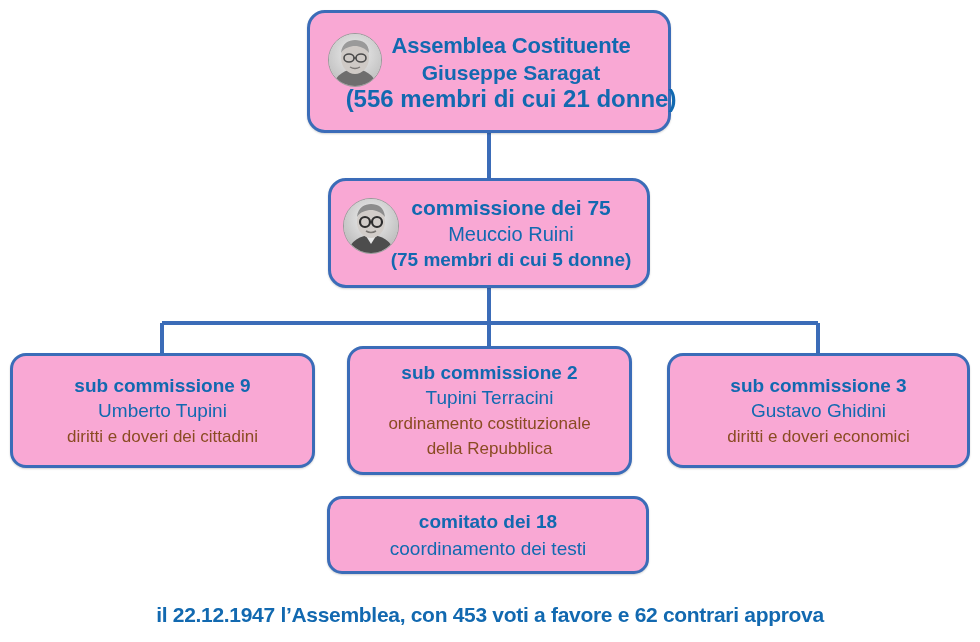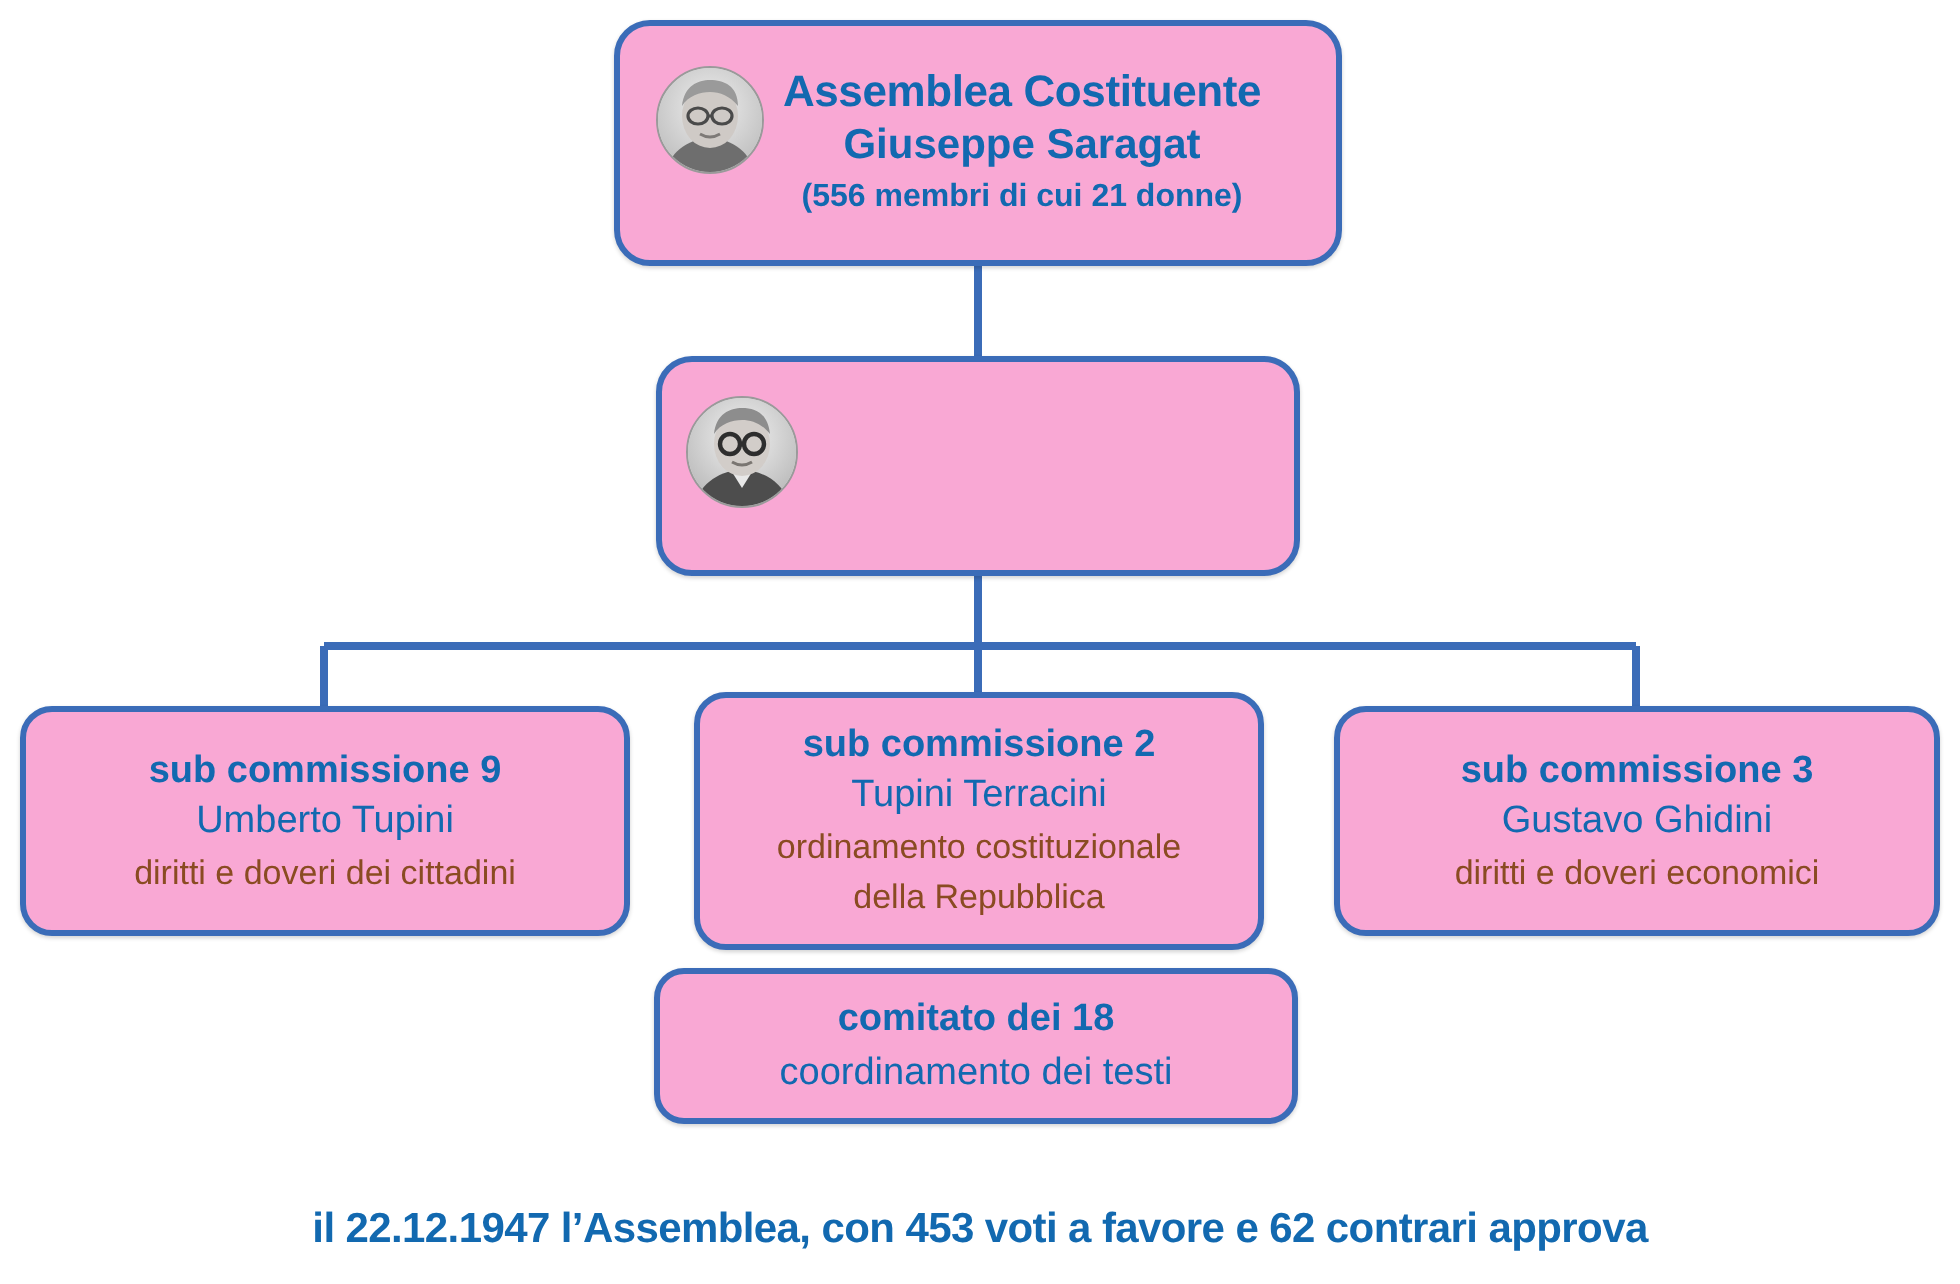--- a/index.html
+++ b/index.html
@@ -64,21 +64,21 @@
   }
 
   
   #node-assemblea {
     left: 307px; top: 10px;
     width: 364px; height: 123px;
     border-radius: 18px;
   }
   #node-assemblea .line-title { font-size: 22px; line-height: 27px; letter-spacing: -0.2px; }
   #node-assemblea .line-name  { font-size: 21px; line-height: 27px; font-weight: bold; }
-  #node-assemblea .line-sub-bold { font-size: 16px; line-height: 26px; }
+  #node-assemblea .line-sub-bold { font-size: 24px; line-height: 26px; }
   #node-assemblea .node-text { padding-left: 44px; }
 
   
   #node-commissione {
     left: 328px; top: 178px;
     width: 322px; height: 110px;
     border-radius: 18px;
   }
   #node-commissione .line-title { font-size: 21px; line-height: 26px; }
   #node-commissione .line-name  { font-size: 20px; line-height: 26px; }
@@ -100,21 +100,21 @@
   #node-sub1 { left: 10px;  top: 353px; width: 305px; height: 115px; }
   #node-sub2 { left: 347px; top: 346px; width: 285px; height: 129px; }
   #node-sub3 { left: 667px; top: 353px; width: 303px; height: 115px; }
 
   .subnode .line-title { font-size: 19px; line-height: 25px; }
   .subnode .line-name  { font-size: 19px; line-height: 26px; }
   .subnode .line-desc  { font-size: 17px; line-height: 25px; }
 
   
   #node-comitato {
-    left: 327px; top: 484px;
+    left: 327px; top: 496px;
     width: 322px; height: 78px;
     border-radius: 15px;
   }
   #node-comitato .line-title { font-size: 19px; line-height: 26px; }
   #node-comitato .line-name  { font-size: 19px; line-height: 27px; }
 
   
   #footer-caption {
     position: absolute;
     left: 0; top: 603px;
@@ -201,20 +201,25 @@
 
         <g fill="none" stroke="#2e2e2e" stroke-width="2.2">
           <circle cx="21" cy="23" r="5"></circle>
           <circle cx="33" cy="23" r="5"></circle>
           <line x1="26" y1="23" x2="28" y2="23"></line>
         </g>
 
         <path d="M22 32 Q27 35 32 32" fill="none" stroke="#7a7672" stroke-width="1.5"></path>
       </svg>
     </div>
+    <div class="node-text">
+      <div class="line-title">commissione dei 75</div>
+      <div class="line-name">Meuccio Ruini</div>
+      <div class="line-sub-bold">(75 membri di cui 5 donne)</div>
+    </div>
   </div>
 
   <div class="node subnode" id="node-sub1">
     <div class="line-title">sub commissione 9</div>
     <div class="line-name">Umberto Tupini</div>
     <div class="line-desc">diritti e doveri dei cittadini</div>
   </div>
 
   <div class="node subnode" id="node-sub2">
     <div class="line-title">sub commissione 2</div>

